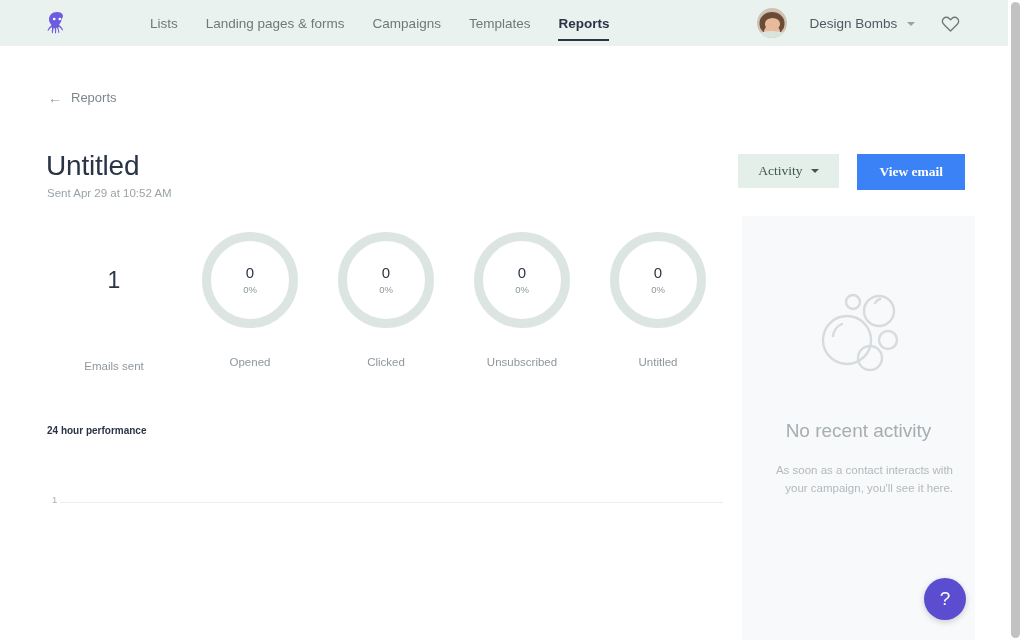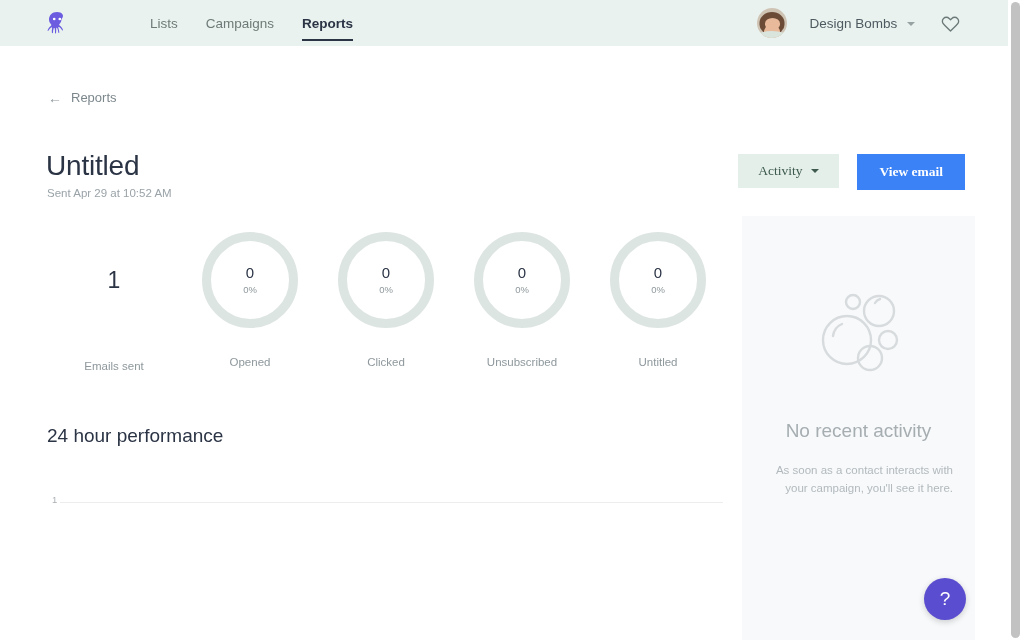--- a/index.html
+++ b/index.html
@@ -169,21 +169,21 @@
   .ring-value { font-size: 15px; color: #2b3445; line-height: 1.1; }
   .ring-pct { font-size: 9.5px; color: #8e989c; margin-top: 2px; }
   .stat-label {
     margin-top: 28px;
     font-size: 11.5px; color: #8e989c; white-space: nowrap;
   }
 
   
   .chart-title {
     position: absolute; left: 47px; top: 379px;
-    font-size: 19px; color: #2b3445; font-weight: normal;
+    font-size: 10px; color: #2b3445; font-weight: bold;
   }
   .chart {
     position: absolute; left: 47px; top: 420px;
     width: 676px; height: 174px;
   }
   .y-tick {
     position: absolute; left: 5px; top: 28px;
     font-size: 9.5px; color: #a9b0b4;
   }
   .gridline {
@@ -240,21 +240,27 @@
         <circle cx="12.2" cy="11" r="1.35" fill="#ffffff"></circle>
         <circle cx="17.8" cy="11" r="1.35" fill="#ffffff"></circle>
       </svg>
     </div>
 
     <div class="nav">
       <div class="nav-item">
         <span>Lists</span>
       </div>
       <div class="nav-item">
+        <span>Landing pages &amp; forms</span>
+      </div>
+      <div class="nav-item">
         <span>Campaigns</span>
+      </div>
+      <div class="nav-item">
+        <span>Templates</span>
       </div>
       <div class="nav-item active">
         <span>Reports</span>
       </div>
     </div>
 
     <div class="topbar-right">
       <div class="avatar">
         <div class="hair"></div>
         <div class="face"></div>

